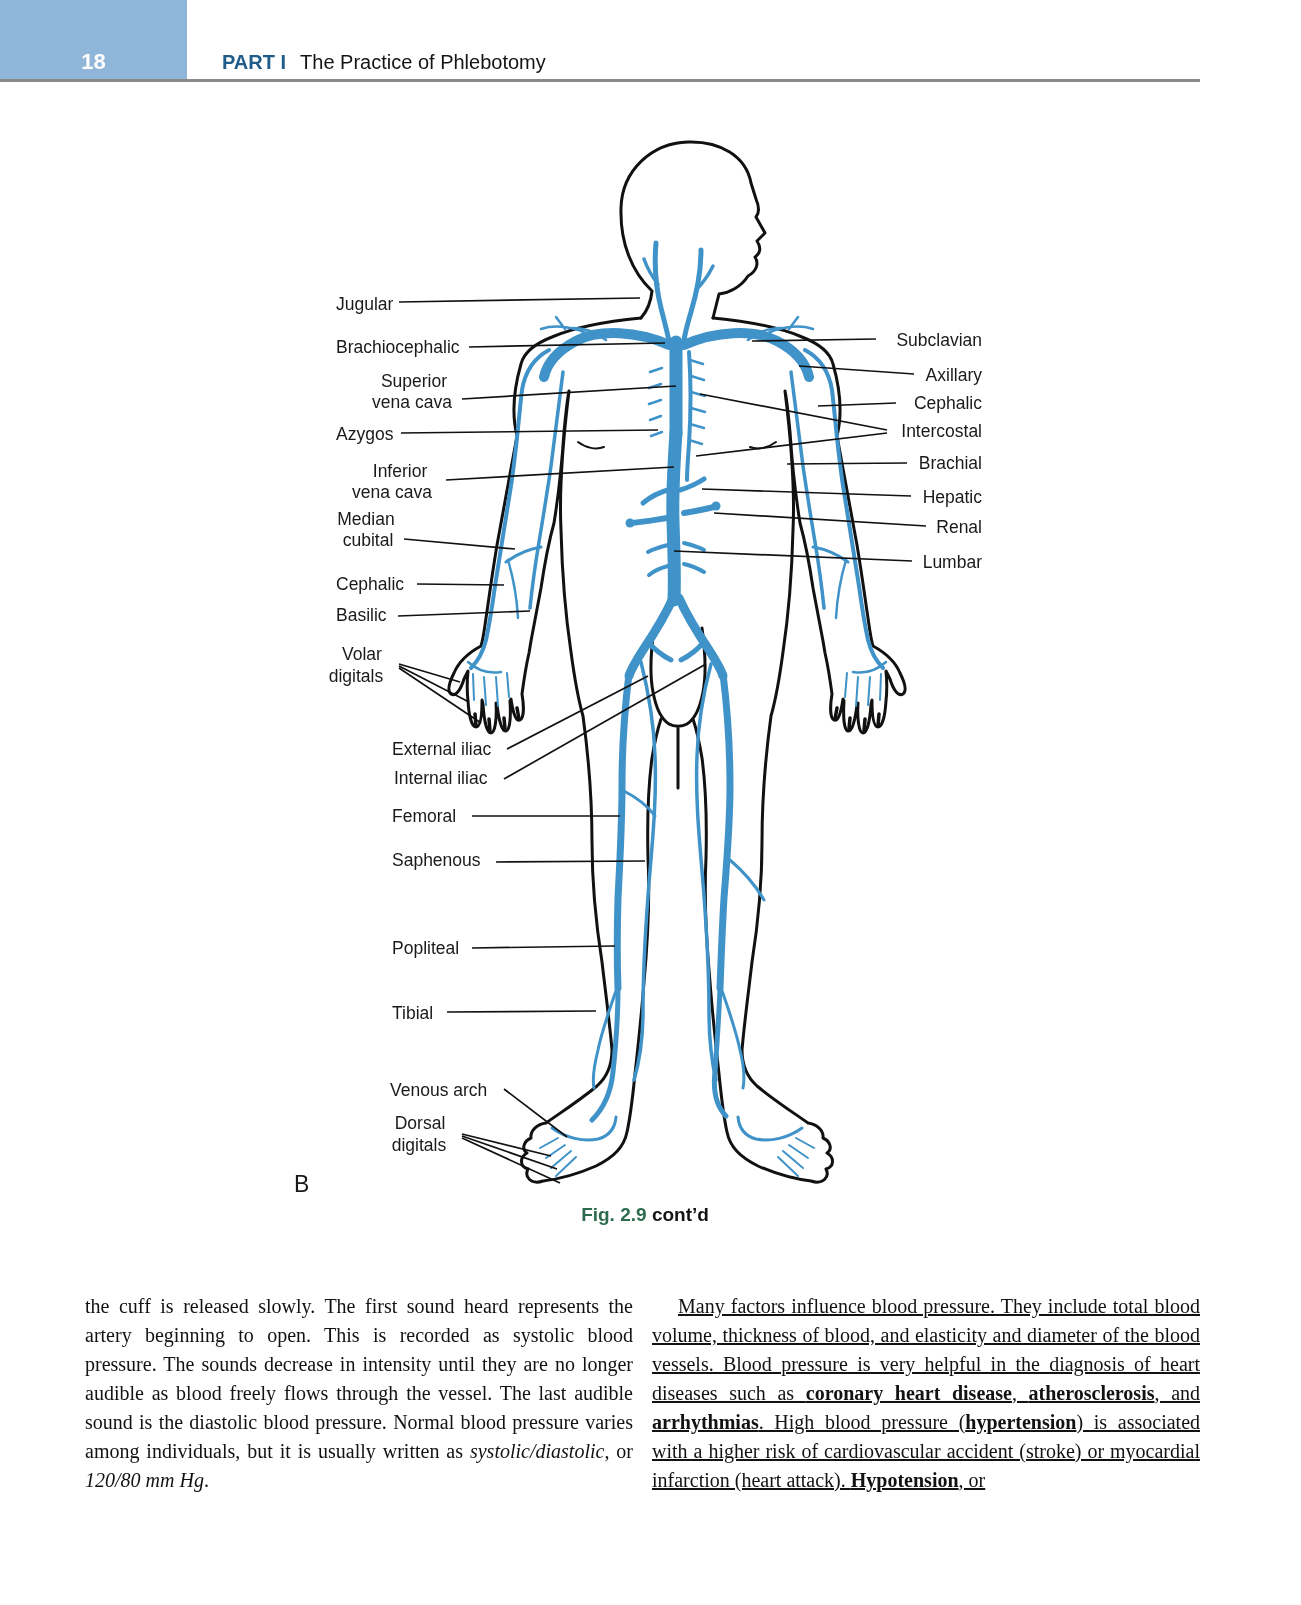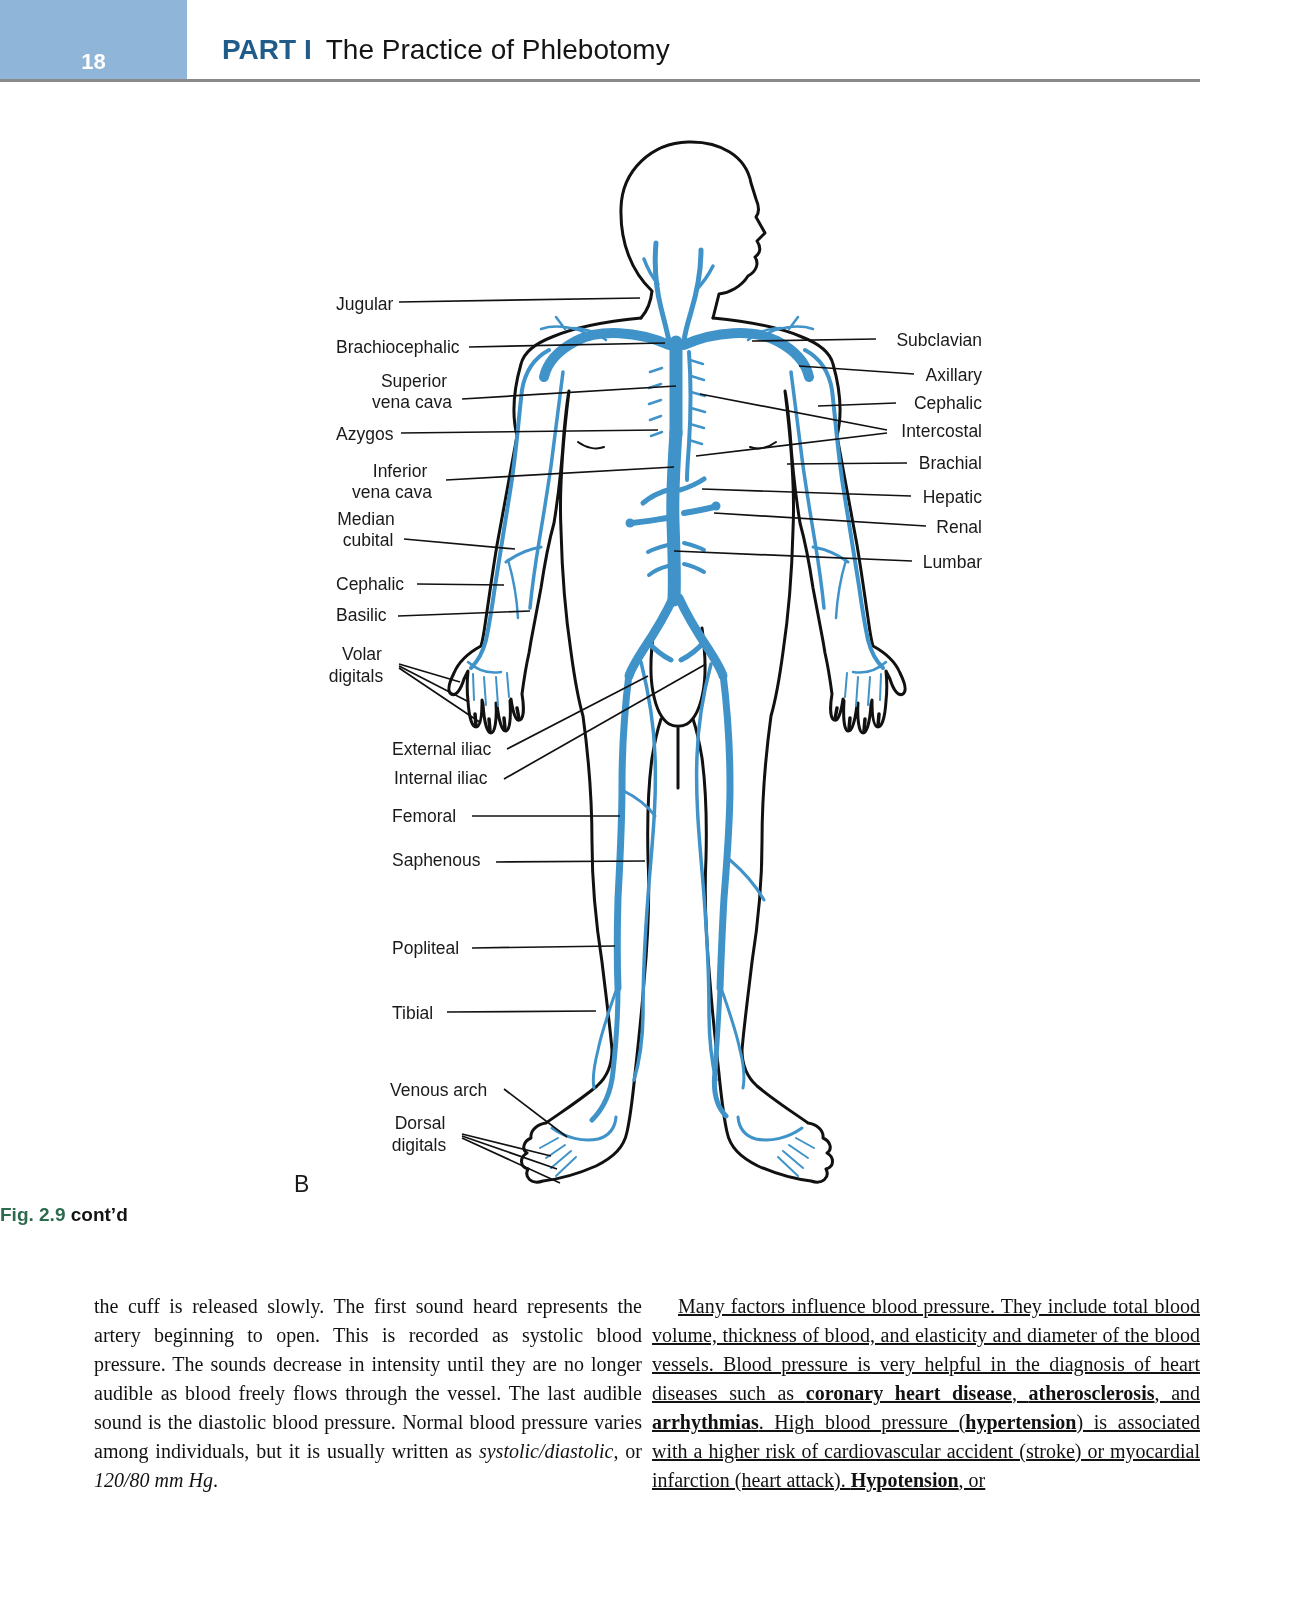--- a/index.html
+++ b/index.html
@@ -12,46 +12,46 @@
   }
   *{margin:0;padding:0;box-sizing:border-box;}
   body{background:#e8e8e8;font-family:"Liberation Sans",sans-serif;}
   .page{position:relative;width:1301px;height:1605px;background:#ffffff;margin:0 auto;overflow:hidden;}
 
   
   .page-num-box{position:absolute;left:0;top:0;width:187px;height:81px;background:var(--header-bar);
     display:flex;align-items:flex-end;justify-content:center;padding-bottom:8px;}
   .page-num{color:#ffffff;font-weight:bold;font-size:22px;line-height:1;}
   .header-rule{position:absolute;left:0;top:79px;width:1200px;height:3px;background:var(--rule);}
-  .running-head{position:absolute;left:222px;top:39px;font-size:28px;line-height:22px;white-space:nowrap;}
+  .running-head{position:absolute;left:222px;top:51px;font-size:20px;line-height:22px;white-space:nowrap;}
   .part-label{color:var(--part-label);font-weight:bold;margin-right:14px;}
   .part-title{color:#141414;font-weight:normal;}
 
   
   .figure-svg{position:absolute;left:0;top:0;width:1301px;height:1250px;}
   .outline{fill:none;stroke:#111111;stroke-width:3;stroke-linecap:round;stroke-linejoin:round;}
   .outline-thin{fill:none;stroke:#111111;stroke-width:2;stroke-linecap:round;}
   .fingertip{fill:none;stroke:#111111;stroke-width:3.5;stroke-linecap:round;}
   .vein{fill:none;stroke:var(--vein);stroke-linecap:round;stroke-linejoin:round;}
   .w13{stroke-width:13}.w10{stroke-width:10}.w9{stroke-width:9}.w7{stroke-width:7}
   .w6{stroke-width:6}.w5{stroke-width:5}.w4{stroke-width:4}.w35{stroke-width:3.5}
   .w3{stroke-width:3}.w25{stroke-width:2.5}.w2{stroke-width:2}
   .leader{fill:none;stroke:#111111;stroke-width:1.7;}
   .lbl{font-family:"Liberation Sans",sans-serif;font-size:17.5px;fill:var(--ink);}
   .panel-lbl{font-family:"Liberation Sans",sans-serif;font-size:23px;fill:var(--ink);}
 
   
-  .fig-caption{position:absolute;left:0;top:1204px;width:1290px;text-align:left;
+  .fig-caption{position:absolute;left:0;top:1204px;width:1290px;text-align:center;
     font-size:19px;font-weight:bold;color:#141414;}
   .fig-caption .fig-num{color:var(--caption-fig);}
 
   
   .col{position:absolute;top:1292px;width:548px;font-family:"Liberation Serif",serif;
     font-size:20px;line-height:29px;color:#121212;text-align:justify;}
-  .col-left{left:94px;}
+  .col-left{left:85px;}
   .col-right{left:652px;text-decoration:underline;}
   .col-right p{text-indent:26px;}
 </style>
 </head>
 <body>
 
 <div class="page">
 
   <div class="page-num-box">
     <span class="page-num">18</span>

